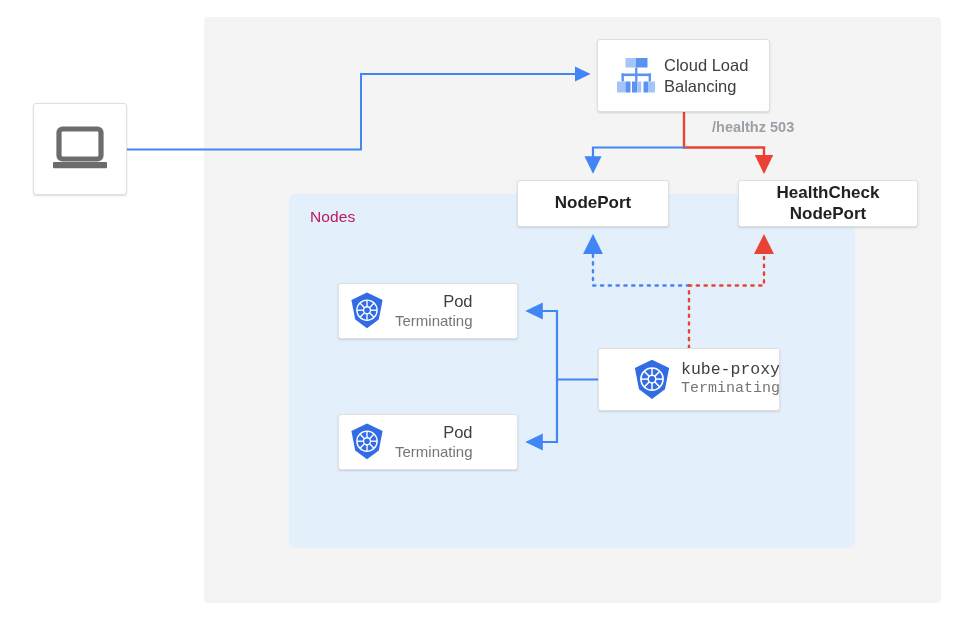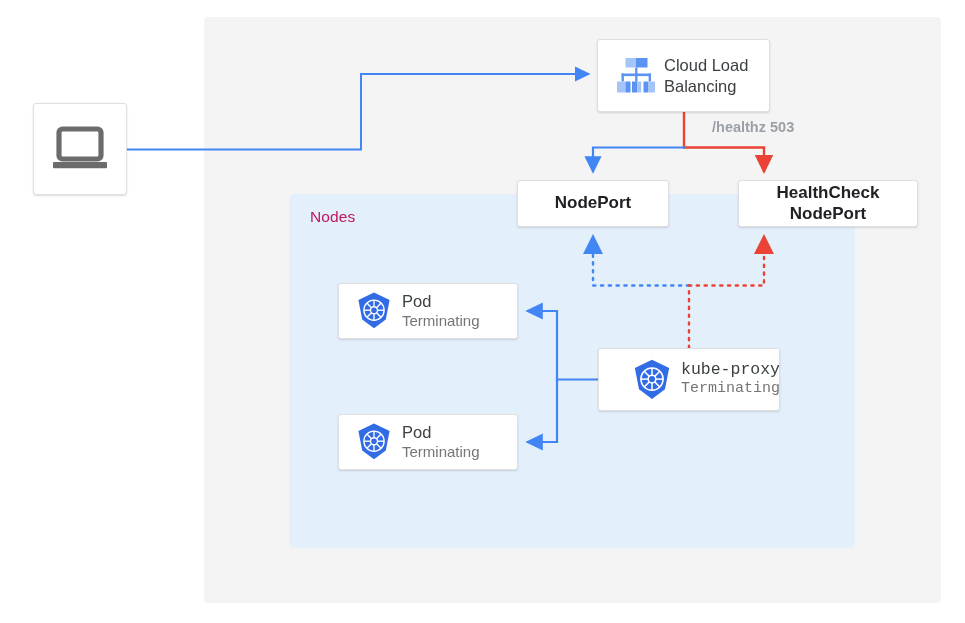--- a/index.html
+++ b/index.html
@@ -100,21 +100,21 @@
   }
   #healthcheck-nodeport {
     left: 690px; top: 180px; width: 180px; height: 47px; margin-left: 48px;
   }
   
   .pod-card {
     left: 338px; width: 180px; height: 56px;
   }
   #pod-1 { top: 283px; }
   #pod-2 { top: 414px; }
-  .pod-card .card-row { padding-left: 7px; }
+  .pod-card .card-row { padding-left: 0; text-align: right; }
   .pod-card .card-icon { width: 56px; }
   
   #kube-proxy {
     left: 598px; top: 348px; width: 182px; height: 63px;
   }
   #kube-proxy .card-row { padding-left: 24px; font-family: Liberation Mono, monospace; }
   #kube-proxy .card-icon { width: 58px; }
 
   
   #wires {

